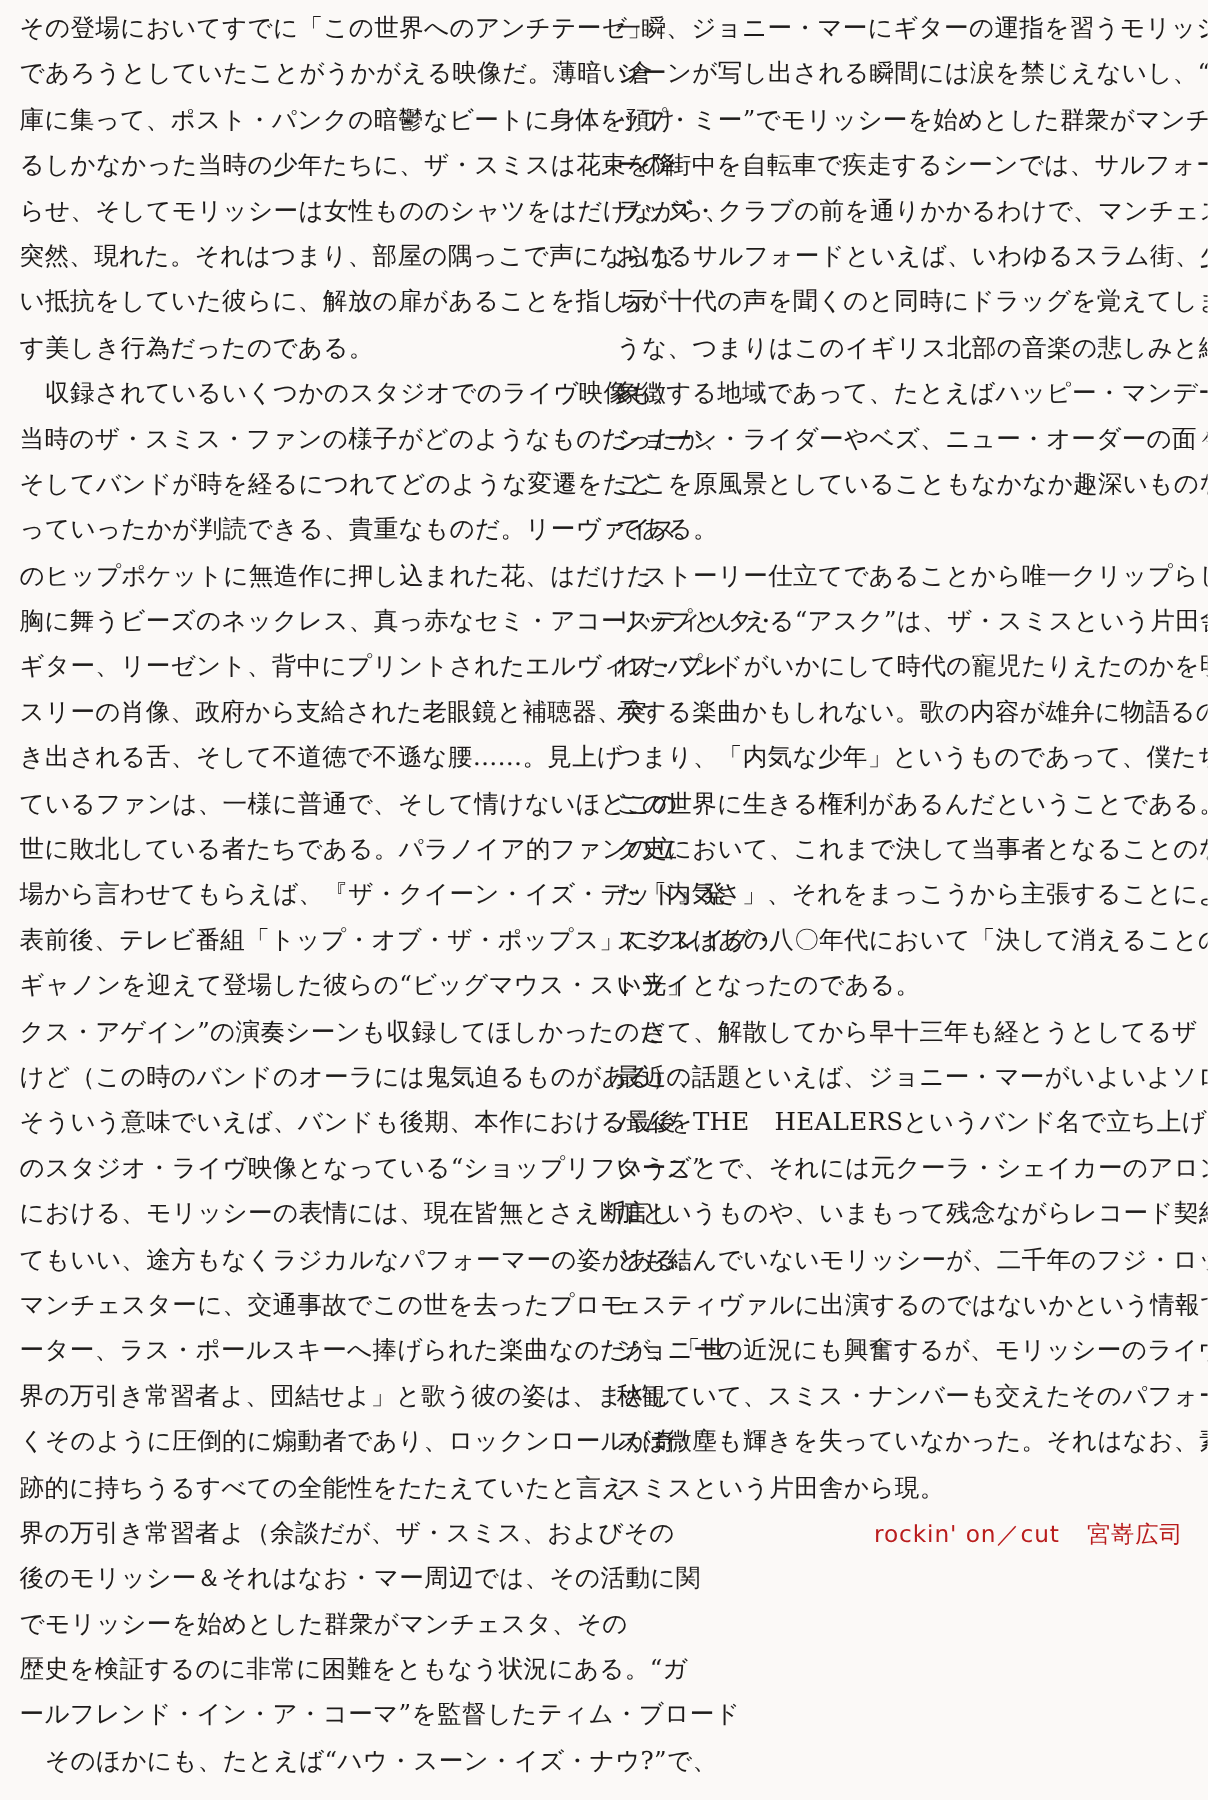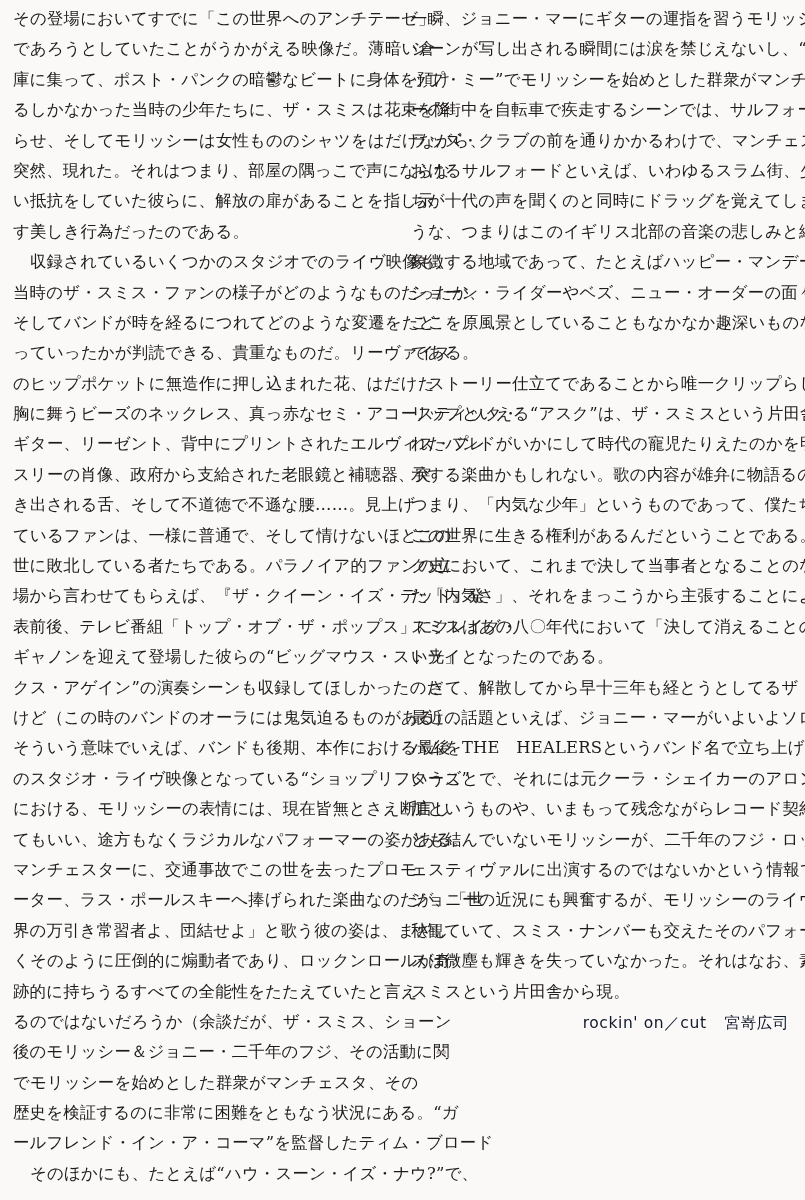--- a/index.html
+++ b/index.html
@@ -26,21 +26,21 @@
     letter-spacing: 0.2px;
   }
   .line.indent { padding-left: 17px; }
   .byline {
     position: absolute;
     top: 1013px;
     right: 16px;
     font-family: "DejaVu Sans", "Liberation Sans", sans-serif;
     font-size: 15.5px;
     letter-spacing: 0.6px;
-    color: #0f172a;
+    color: #b91c1c;
     white-space: nowrap;
   }
   .byline .sep { display: inline-block; width: 18px; }
 </style>
 </head>
 <body>
 
 <div class="col left" id="col-left">
     <div class="line">その登場においてすでに「この世界へのアンチテーゼ」</div>
     <div class="line">であろうとしていたことがうかがえる映像だ。薄暗い倉</div>
@@ -68,22 +68,22 @@
     <div class="line">けど（この時のバンドのオーラには鬼気迫るものがある）、</div>
     <div class="line">そういう意味でいえば、バンドも後期、本作における最後</div>
     <div class="line">のスタジオ・ライヴ映像となっている“ショップリフターズ”</div>
     <div class="line">における、モリッシーの表情には、現在皆無とさえ断言し</div>
     <div class="line">てもいい、途方もなくラジカルなパフォーマーの姿がある。</div>
     <div class="line">マンチェスターに、交通事故でこの世を去ったプロモ</div>
     <div class="line">ーター、ラス・ポールスキーへ捧げられた楽曲なのだが、「世</div>
     <div class="line">界の万引き常習者よ、団結せよ」と歌う彼の姿は、まさし</div>
     <div class="line">くそのように圧倒的に煽動者であり、ロックンロールが奇</div>
     <div class="line">跡的に持ちうるすべての全能性をたたえていたと言え</div>
-    <div class="line">るのではないだろうか（余談だが、ザ・スミス、ショーン</div>
-    <div class="line">後のモリッシー＆ジョニー・二千年のフジ、その活動に関</div>
+    <div class="line">界の万引き常習者よ（余談だが、ザ・スミス、およびその</div>
+    <div class="line">後のモリッシー＆それはなお・マー周辺では、その活動に関</div>
     <div class="line">でモリッシーを始めとした群衆がマンチェスタ、その</div>
     <div class="line">歴史を検証するのに非常に困難をともなう状況にある。“ガ</div>
     <div class="line">ールフレンド・イン・ア・コーマ”を監督したティム・ブロード</div>
     <div class="line indent">そのほかにも、たとえば“ハウ・スーン・イズ・ナウ?”で、</div>
   </div>
 <div class="col right" id="col-right">
     <div class="line">一瞬、ジョニー・マーにギターの運指を習うモリッシーの</div>
     <div class="line">シーンが写し出される瞬間には涙を禁じえないし、“スト</div>
     <div class="line">ップ・ミー”でモリッシーを始めとした群衆がマンチェスタ</div>
     <div class="line">ーの街中を自転車で疾走するシーンでは、サルフォード・</div>

